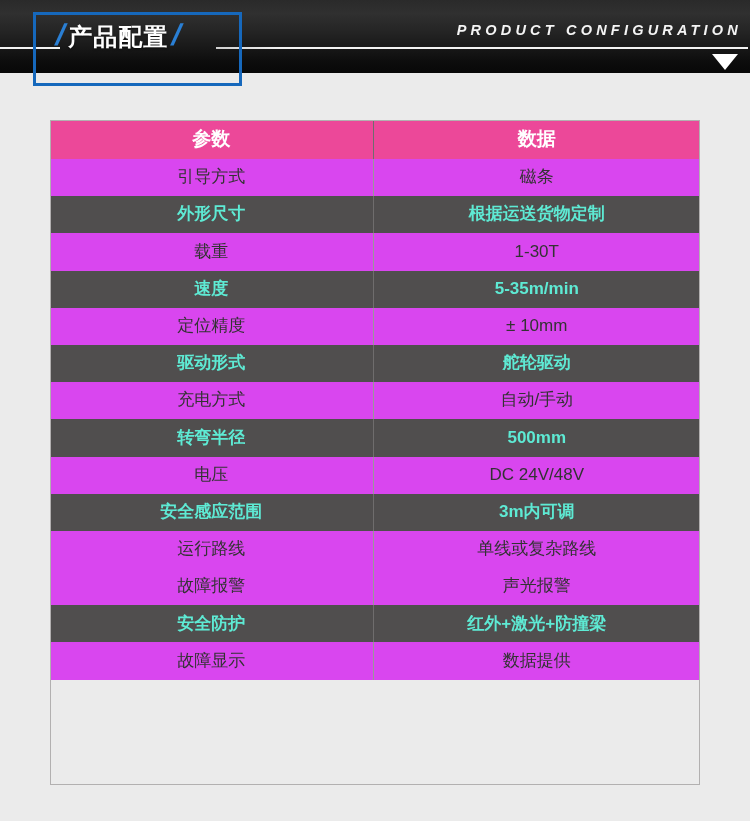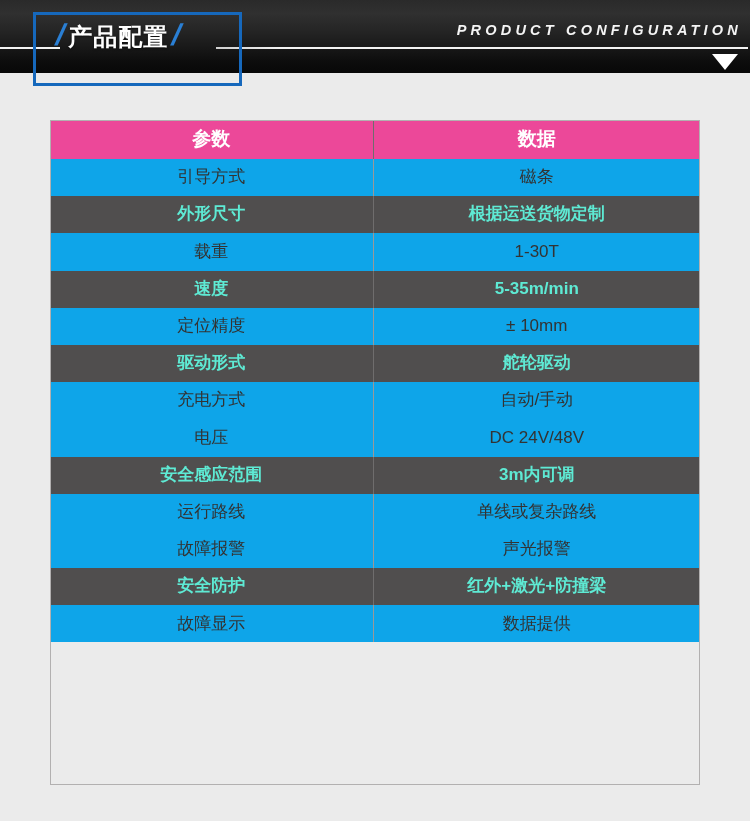--- a/index.html
+++ b/index.html
@@ -121,21 +121,21 @@
     font-size: 17px;
     line-height: 1.1;
     white-space: nowrap;
   }
   .table col.c1 { width: 323px; }
   .table col.c2 { width: 327px; }
 
   tr.dark { background: #504e4e; }
   tr.dark th, tr.dark td { color: #5eead4; font-weight: 700; }
 
-  tr.light { background: #0ea5e9; }
+  tr.light { background: #d946ef; }
   tr.light td { color: #333333; font-weight: 400; }
 
   
   tr.head { height: 39px; background: #ec4899; }
   tr.head th { color: #ffffff; font-weight: 700; font-size: 19px; }
 
   
   .table td.col1, .table th.col1 { border-right: 1px solid #8c8a8a; }
   tr.light td.col1 { border-right: 1px solid #9a9898; }
   tr.dark td.col1,
@@ -207,20 +207,24 @@
           <td>± 10mm</td>
         </tr>
         <tr class="dark">
           <td class="col1">驱动形式</td>
           <td>舵轮驱动</td>
         </tr>
         <tr class="light">
           <td class="col1">充电方式</td>
           <td>自动/手动</td>
         </tr>
+        <tr class="dark">
+          <td class="col1">转弯半径</td>
+          <td>500mm</td>
+        </tr>
         <tr class="light">
           <td class="col1">电压</td>
           <td>DC 24V/48V</td>
         </tr>
         <tr class="dark">
           <td class="col1">安全感应范围</td>
           <td>3m内可调</td>
         </tr>
         <tr class="light">
           <td class="col1">运行路线</td>

